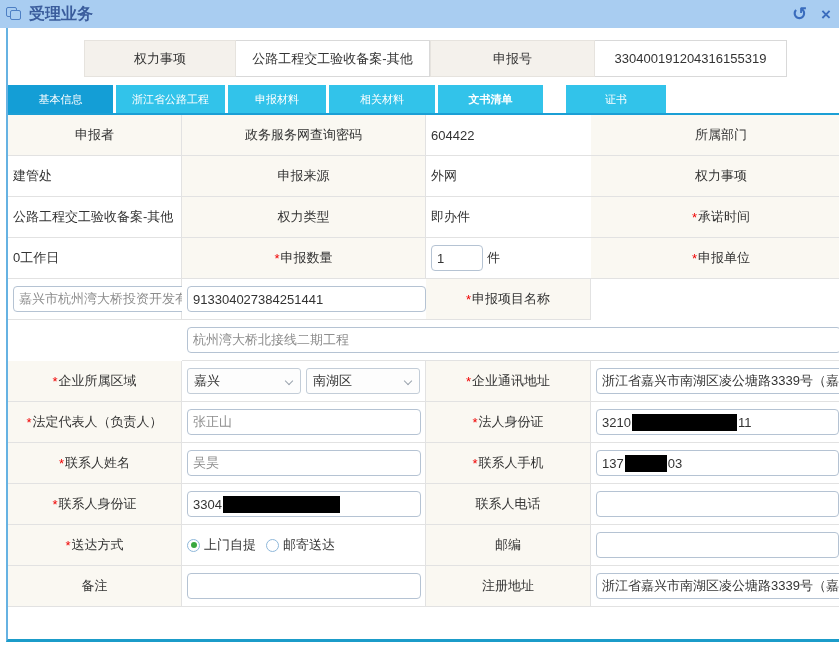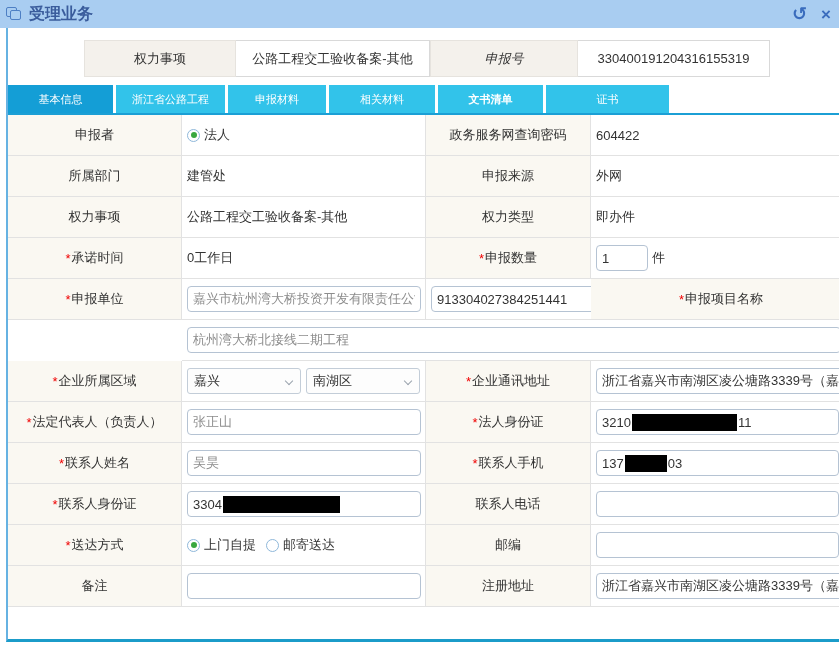--- a/index.html
+++ b/index.html
@@ -19,28 +19,28 @@
 
   
   .panel { position:absolute; left:6px; top:28px; width:839px; height:614px; background:#fff;
            border-left:2px solid #66b2e2; border-right:2px solid #35c0e8; border-bottom:3px solid #1b9cc9; overflow:hidden; }
 
   
   .headerstrip { display:flex; margin:12px 0 0 76px; height:37px; font-size:13px; color:#333; }
   .hcell { display:flex; align-items:center; justify-content:center; height:100%; }
   .hcell.glabel { background:#f4f1ec; border:1px solid #e6e3de; }
   .hcell.gvalue { background:#fff; border:1px solid #d9d9d9; border-left:none; }
-  .hc1 { width:152px; } .hc2 { width:194px; } .hc3 { width:148px;font-style:italic; } .hc4 { width:192px; }
+  .hc1 { width:152px; } .hc2 { width:194px; } .hc3 { width:165px; } .hc4 { width:192px; }
 
   
   .tabs { display:flex; margin-top:8px; height:28px; }
   .tab { color:#fff; font-size:11px; display:flex; align-items:center; justify-content:center;
          background:#32c3ea; margin-right:3px; overflow:hidden; white-space:nowrap; cursor:pointer; }
   .tab.active { background:#149ed6; }
-  .t1{width:105px;} .t2{width:109px;} .t3{width:98px;} .t4{width:106px;} .t5{width:105px;font-weight:bold;} .t6{width:123px;}
+  .t1{width:105px;} .t2{width:109px;} .t3{width:98px;} .t4{width:106px;} .t5{width:105px;font-weight:bold;} .t6{width:100px;margin-left:20px;}
 
   
   .formtable { display:grid; grid-template-columns:174px 244px 165px 1fr; grid-auto-rows:41px;
                border-top:2px solid #1b9fd5; width:835px; font-size:13px; color:#333; }
   .cell { border-right:1px solid #e2e2e2; border-bottom:1px solid #e2e2e2; display:flex; align-items:center; }
   .cell.lbl { background:#faf8f2; justify-content:center; text-align:center; padding:0 4px; }
   .cell.val { background:#fff; padding-left:5px; }
   .cell.last { border-right:none; }
   .span3 { grid-column:2 / 5; }
   .req::before { content:"*"; color:#f00000; margin-right:1px; }
@@ -101,26 +101,20 @@
       <div class="tab t2">浙江省公路工程</div>
       <div class="tab t3">申报材料</div>
       <div class="tab t4">相关材料</div>
       <div class="tab t5">文书清单</div>
       <div class="tab t6">证书</div>
     </div>
 
     <div class="formtable">
 
       <div class="cell lbl">申报者</div>
-      <div class="cell val">
-        <span class="radio-item">
-          <span class="radio checked"></span>
-          <span>法人</span>
-        </span>
-      </div>
       <div class="cell lbl">政务服务网查询密码</div>
       <div class="cell val last">604422</div>
 
       <div class="cell lbl">所属部门</div>
       <div class="cell val">建管处</div>
       <div class="cell lbl">申报来源</div>
       <div class="cell val last">外网</div>
 
       <div class="cell lbl">权力事项</div>
       <div class="cell val">公路工程交工验收备案-其他</div>

